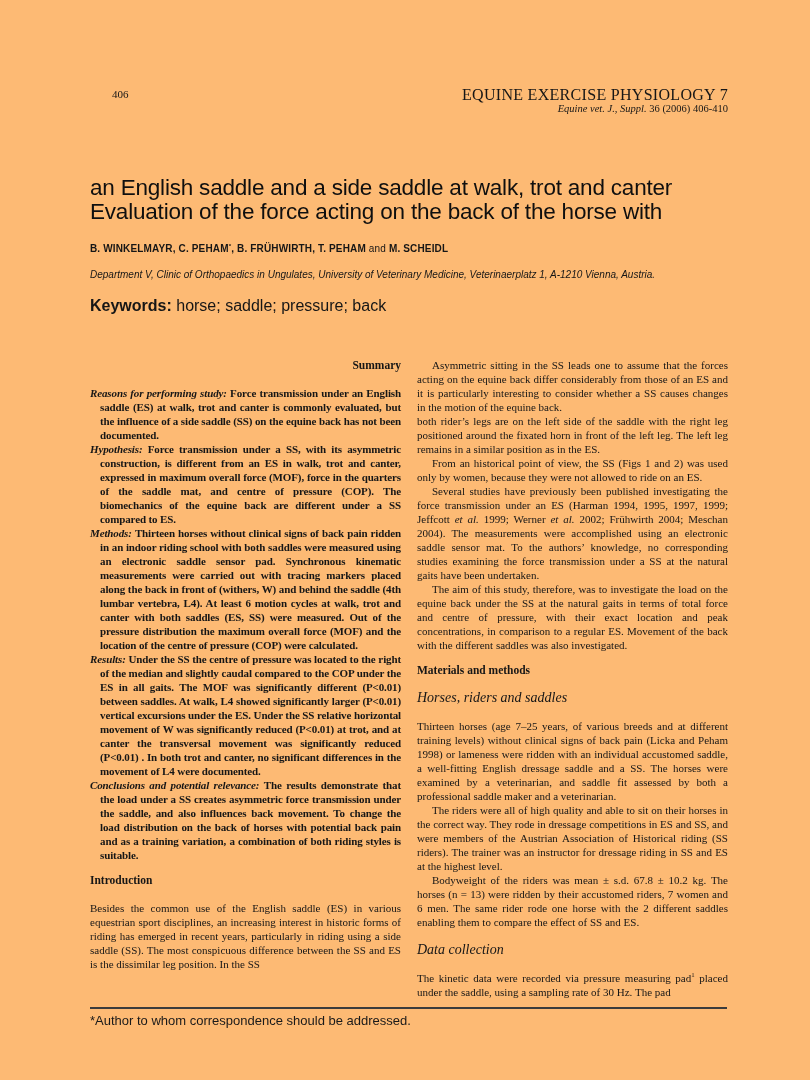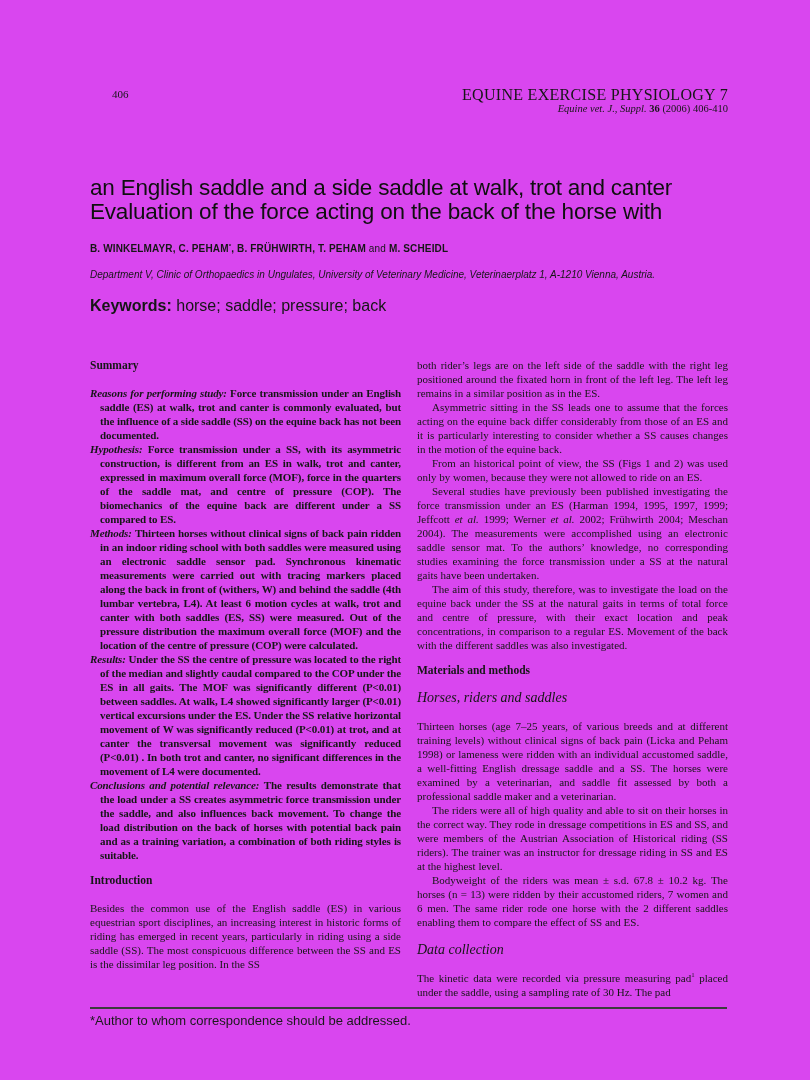--- a/index.html
+++ b/index.html
@@ -1,43 +1,43 @@
 <!DOCTYPE html>
 <html><head>
 <meta charset="utf-8">
 <style>
   html,body{margin:0;padding:0;background:#e8e8e8;}
-  .page{position:relative;width:810px;height:1080px;background:#d946ef;color:#161616;overflow:hidden;}
+  .page{position:relative;width:810px;height:1080px;background:#fdba74;color:#161616;overflow:hidden;}
 
   
   .header{position:absolute;left:112px;top:88px;width:616px;display:flex;justify-content:space-between;align-items:flex-start;font-family:"Liberation Serif",serif;}
   .page-num{font-size:11px;}
   .journal-ref{text-align:right;line-height:13.5px;}
   .jr1{font-size:16px;letter-spacing:0.3px;}
   .jr2{font-size:10.5px;}
 
   
   .run-i{font-style:italic;}
-  .run-b{font-weight:bold;}
+  .run-b{font-weight:normal;}
   .run-sup{vertical-align:super;font-size:0.62em;line-height:0;}
   .run-reg{font-weight:normal;}
 
   
   .title{position:absolute;left:90px;top:176px;width:660px;margin:0;font-family:"Liberation Sans",sans-serif;font-weight:400;font-size:22.5px;line-height:23.5px;letter-spacing:-0.2px;color:#0f0f0f;}
   .tl{display:block;white-space:nowrap;}
   .authors{position:absolute;left:90px;top:243px;width:640px;font-family:"Liberation Sans",sans-serif;font-size:10px;font-weight:bold;letter-spacing:0.15px;}
   .affiliation{position:absolute;left:90px;top:269px;width:660px;font-family:"Liberation Sans",sans-serif;font-style:italic;font-size:10px;}
   .keywords{position:absolute;left:90px;top:297px;width:640px;font-family:"Liberation Sans",sans-serif;font-size:16px;}
   .kw-label{font-weight:bold;}
 
   
   .columns{position:absolute;left:90px;top:352px;width:638px;display:flex;gap:16px;}
   .column{width:311px;font-family:"Liberation Serif",serif;font-size:11px;line-height:14px;text-align:justify;padding-top:6px;}
   .col-heading{font-weight:bold;font-size:11.5px;line-height:14px;margin:11px 0 14px 0;text-align:left;}
-  .column .col-heading:first-child{margin-top:0;}
+  .column .col-heading:first-child{margin-top:0;text-align:right;}
   .col-subheading{font-style:italic;font-size:14px;line-height:14px;margin:14px 0;text-align:left;}
   .column p{margin:0;}
   .abstract-item{font-weight:bold;padding-left:10px;text-indent:-10px;letter-spacing:-0.12px;}
   .abstract-lead{font-style:italic;}
   .body-para.indent{text-indent:15px;}
 
   
   .foot-rule{position:absolute;left:90px;top:1007px;width:637px;border-top:2px solid #3c3c3c;}
   .footnote{position:absolute;left:90px;top:1013px;font-family:"Liberation Sans",sans-serif;font-size:13px;color:#1a1a1a;}
 </style>
@@ -72,22 +72,22 @@
         <div class="col-heading">Summary</div>
         <p class="abstract-item"><span class="abstract-lead">Reasons for performing study: </span><span class="">Force transmission under an English saddle (ES) at walk, trot and canter is commonly evaluated, but the influence of a side saddle (SS) on the equine back has not been documented.</span></p>
         <p class="abstract-item"><span class="abstract-lead">Hypothesis: </span><span class="">Force transmission under a SS, with its asymmetric construction, is different from an ES in walk, trot and canter, expressed in maximum overall force (MOF), force in the quarters of the saddle mat, and centre of pressure (COP). The biomechanics of the equine back are different under a SS compared to ES.</span></p>
         <p class="abstract-item"><span class="abstract-lead">Methods: </span><span class="">Thirteen horses without clinical signs of back pain ridden in an indoor riding school with both saddles were measured using an electronic saddle sensor pad. Synchronous kinematic measurements were carried out with tracing markers placed along the back in front of (withers, W) and behind the saddle (4th lumbar vertebra, L4). At least 6 motion cycles at walk, trot and canter with both saddles (ES, SS) were measured. Out of the pressure distribution the maximum overall force (MOF) and the location of the centre of pressure (COP) were calculated.</span></p>
         <p class="abstract-item"><span class="abstract-lead">Results: </span><span class="">Under the SS the centre of pressure was located to the right of the median and slightly caudal compared to the COP under the ES in all gaits. The MOF was significantly different (P&lt;0.01) between saddles. At walk, L4 showed significantly larger (P&lt;0.01) vertical excursions under the ES. Under the SS relative horizontal movement of W was significantly reduced (P&lt;0.01) at trot, and at canter the transversal movement was significantly reduced (P&lt;0.01) . In both trot and canter, no significant differences in the movement of L4 were documented.</span></p>
         <p class="abstract-item"><span class="abstract-lead">Conclusions and potential relevance: </span><span class="">The results demonstrate that the load under a SS creates asymmetric force transmission under the saddle, and also influences back movement. To change the load distribution on the back of horses with potential back pain and as a training variation, a combination of both riding styles is suitable.</span></p>
         <div class="col-heading">Introduction</div>
         <p class="body-para">Besides the common use of the English saddle (ES) in various equestrian sport disciplines, an increasing interest in historic forms of riding has emerged in recent years, particularly in riding using a side saddle (SS). The most conspicuous difference between the SS and ES is the dissimilar leg position. In the SS</p>
       </div>
     <div class="column">
+        <p class="body-para indent">Asymmetric sitting in the SS leads one to assume that the forces acting on the equine back differ considerably from those of an ES and it is particularly interesting to consider whether a SS causes changes in the motion of the equine back.</p>
         <p class="body-para">both rider’s legs are on the left side of the saddle with the right leg positioned around the fixated horn in front of the left leg. The left leg remains in a similar position as in the ES.</p>
-        <p class="body-para indent">Asymmetric sitting in the SS leads one to assume that the forces acting on the equine back differ considerably from those of an ES and it is particularly interesting to consider whether a SS causes changes in the motion of the equine back.</p>
         <p class="body-para indent">From an historical point of view, the SS (Figs 1 and 2) was used only by women, because they were not allowed to ride on an ES.</p>
         <p class="body-para indent"><span>Several studies have previously been published investigating the force transmission under an ES (Harman 1994, 1995, 1997, 1999; Jeffcott </span><span class="run-i">et al.</span><span> 1999; Werner </span><span class="run-i">et al.</span><span> 2002; Frühwirth 2004; Meschan 2004). The measurements were accomplished using an electronic saddle sensor mat. To the authors’ knowledge, no corresponding studies examining the force transmission under a SS at the natural gaits have been undertaken.</span></p>
         <p class="body-para indent">The aim of this study, therefore, was to investigate the load on the equine back under the SS at the natural gaits in terms of total force and centre of pressure, with their exact location and peak concentrations, in comparison to a regular ES. Movement of the back with the different saddles was also investigated.</p>
         <div class="col-heading">Materials and methods</div>
         <div class="col-subheading">Horses, riders and saddles</div>
         <p class="body-para">Thirteen horses (age 7–25 years, of various breeds and at different training levels) without clinical signs of back pain (Licka and Peham 1998) or lameness were ridden with an individual accustomed saddle, a well-fitting English dressage saddle and a SS. The horses were examined by a veterinarian, and saddle fit assessed by both a professional saddle maker and a veterinarian.</p>
         <p class="body-para indent">The riders were all of high quality and able to sit on their horses in the correct way. They rode in dressage competitions in ES and SS, and were members of the Austrian Association of Historical riding (SS riders). The trainer was an instructor for dressage riding in SS and ES at the highest level.</p>
         <p class="body-para indent">Bodyweight of the riders was mean ± s.d. 67.8 ± 10.2 kg. The horses (n = 13) were ridden by their accustomed riders, 7 women and 6 men. The same rider rode one horse with the 2 different saddles enabling them to compare the effect of SS and ES.</p>
         <div class="col-subheading">Data collection</div>
         <p class="body-para"><span>The kinetic data were recorded via pressure measuring pad</span><span class="run-sup">1</span><span> placed under the saddle, using a sampling rate of 30 Hz. The pad</span></p>

